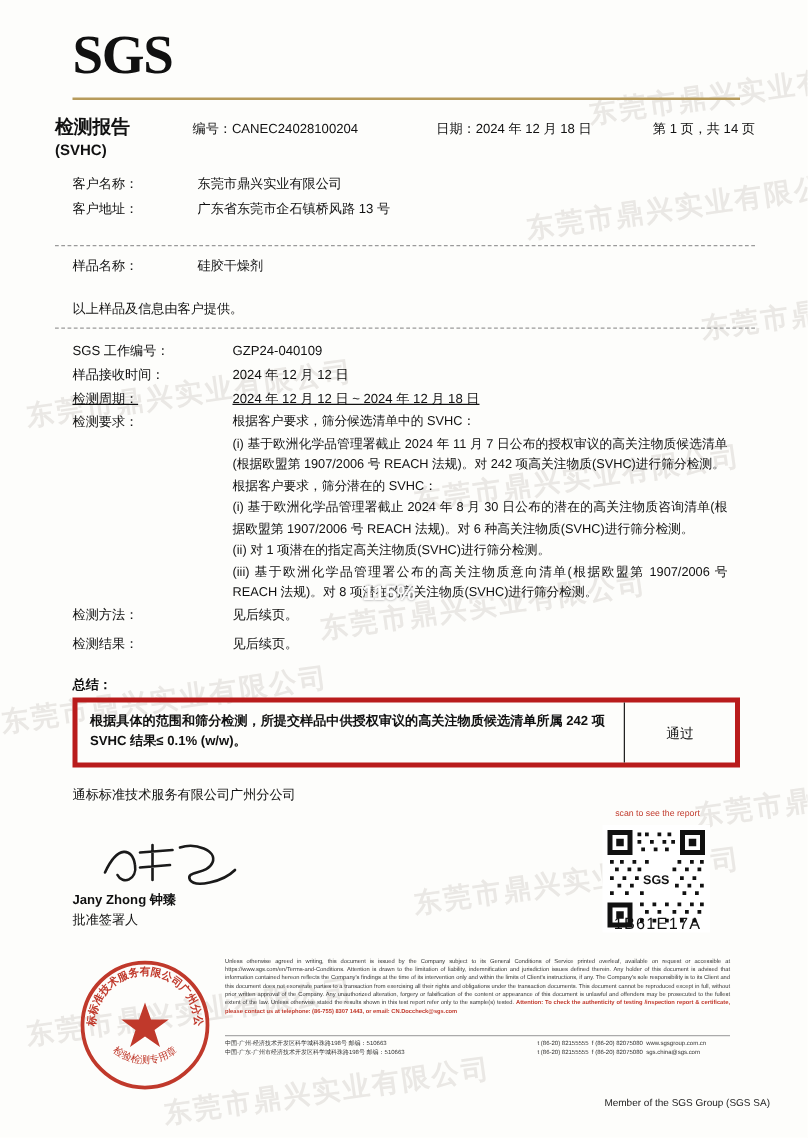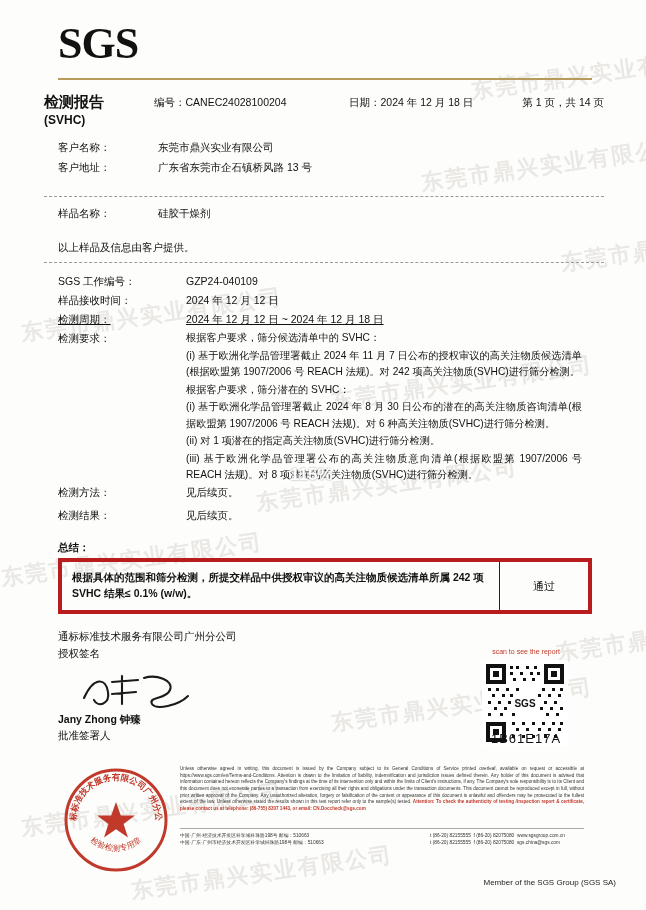--- a/index.html
+++ b/index.html
@@ -253,21 +253,20 @@
     </div>
 
     <div class="sum-title">总结：</div>
     <div class="sum-box">
       <div class="sum-text">根据具体的范围和筛分检测，所提交样品中供授权审议的高关注物质候选清单所属 242 项 SVHC 结果≤ 0.1% (w/w)。</div>
       <div class="sum-res">通过</div>
     </div>
 
     <div class="signer-org">
       <div>通标标准技术服务有限公司广州分公司</div>
-      <div>授权签名</div>
     </div>
 
     <div class="sig-img">
       <svg width="120" height="44" viewBox="0 0 120 44">
         <path d="M6 30 C16 8, 28 10, 30 24 C32 36, 20 40, 16 32 M34 14 L60 12 M44 8 L44 36 M34 26 L58 24 M66 10 C78 6, 96 12, 92 22 C88 32, 70 28, 74 36 C78 42, 100 38, 110 28" fill="none" stroke="#1a1a1a" stroke-width="2.1" stroke-linecap="round"></path>
       </svg>
     </div>
     <div class="signer-name">Jany Zhong 钟臻</div>
     <div class="signer-role">批准签署人</div>
 

